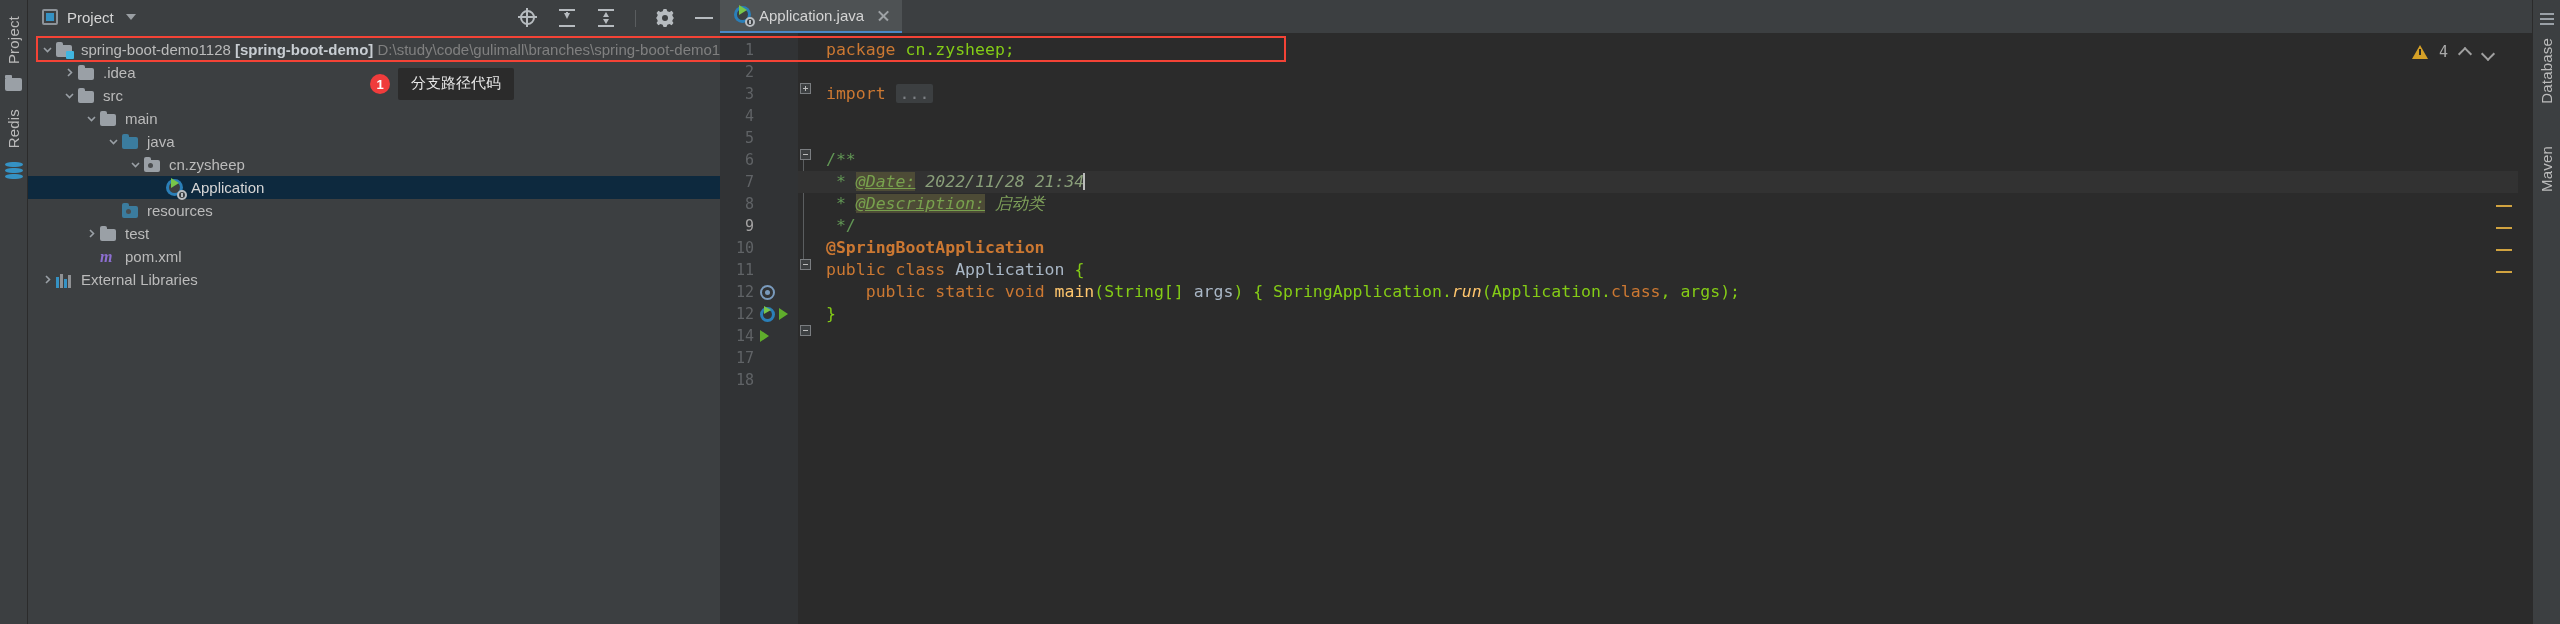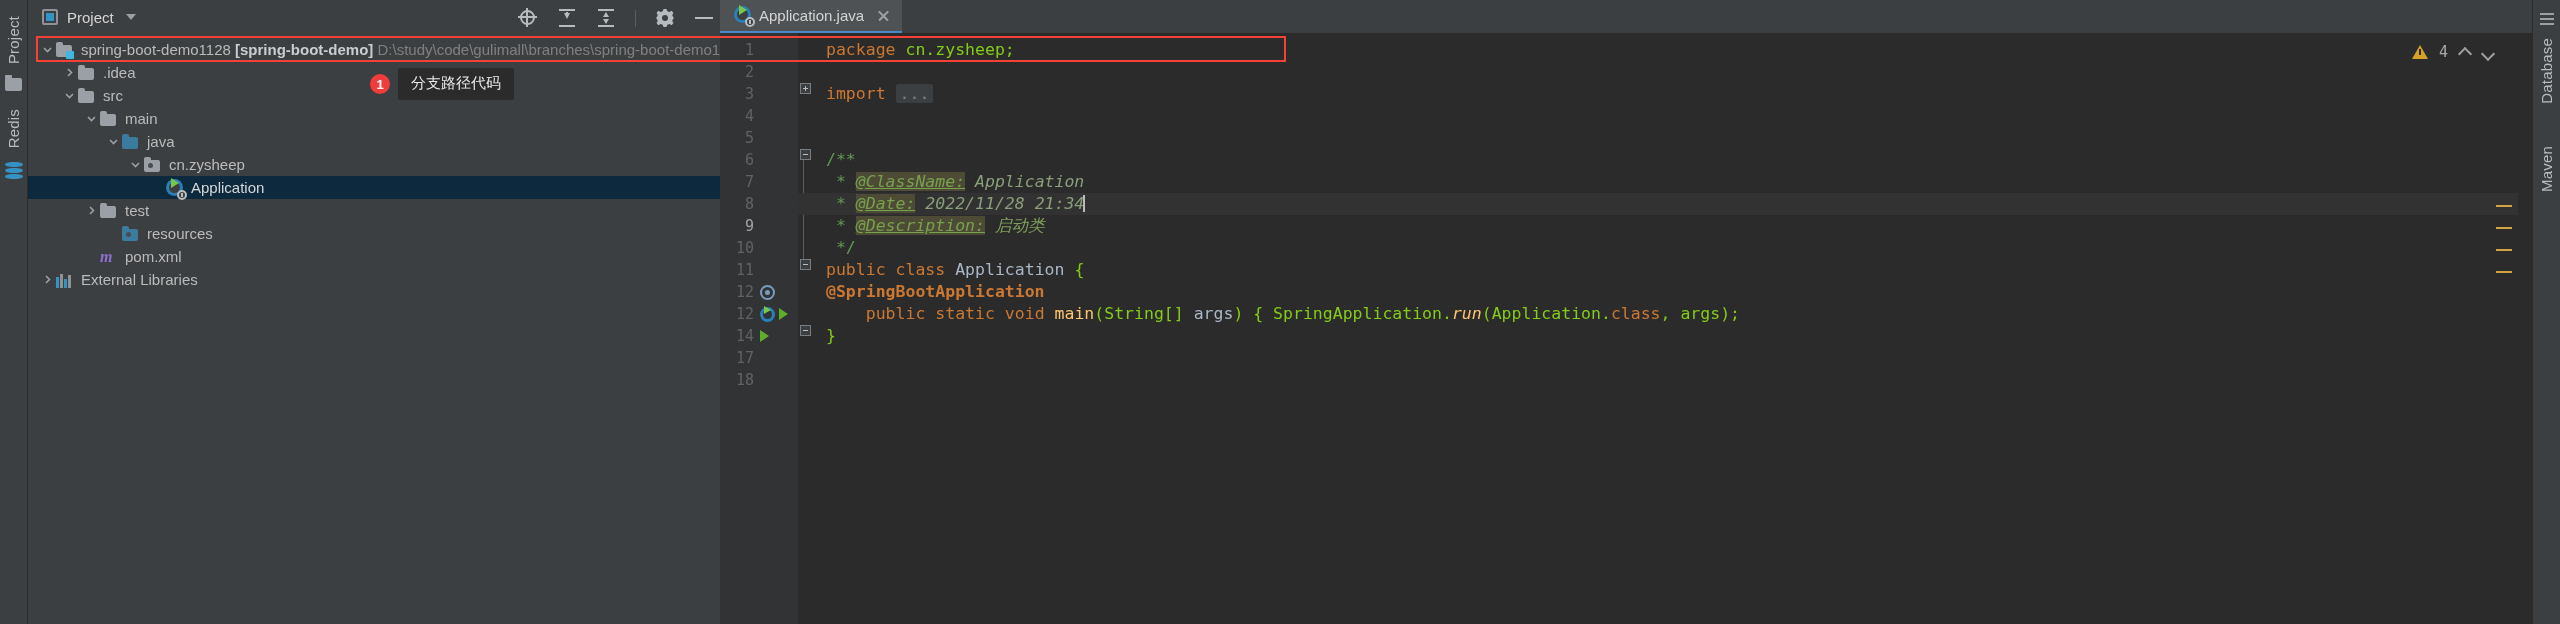--- a/index.html
+++ b/index.html
@@ -548,37 +548,37 @@
 
       <div class="tree-row selected" style="padding-left:138px;">
         <div class="node-icon">
           <div class="spring-icon">
               <div class="spring-badge"></div>
             </div>
         </div>
         <div class="node-label" style="color:#d6d6d6;">Application</div>
       </div>
 
+      <div class="tree-row" style="padding-left:94px;">
+        <div class="node-icon">
+            <div class="fold blue pkg"></div>
+          </div>
+        <div class="node-label">resources</div>
+      </div>
+
       <div class="tree-row" style="padding-left:54px;">
         <div class="twisty">
           <svg width="11" height="11" viewBox="0 0 11 11">
               <path d="M4 2 L7.5 5.5 L4 9" fill="none" stroke="#9aa0a6" stroke-width="1.6"></path>
             </svg>
         </div>
         <div class="node-icon">
             <div class="fold"></div>
           </div>
         <div class="node-label">test</div>
-      </div>
-
-      <div class="tree-row" style="padding-left:94px;">
-        <div class="node-icon">
-            <div class="fold blue pkg"></div>
-          </div>
-        <div class="node-label">resources</div>
       </div>
 
       <div class="tree-row" style="padding-left:72px;">
         <div class="node-icon">
             <span class="m-icon">m</span>
           </div>
         <div class="node-label">pom.xml</div>
       </div>
 
       <div class="tree-row" style="padding-left:10px;">
@@ -693,26 +693,25 @@
           <div class="fold-cap" style="top:226px; left:2px;"></div>
           <div class="fold-cap" style="top:292px; left:2px;"></div>
         </div>
 
         <div class="code-line"><span class="kw">package</span><span class="ident"> cn.zysheep;</span></div>
         <div class="code-line"></div>
         <div class="code-line"><span class="kw">import</span> <span class="dots">...</span></div>
         <div class="code-line"></div>
         <div class="code-line"></div>
         <div class="code-line"><span class="cmt">/**</span></div>
-        <div class="code-line"><span class="cmt"> * </span><span class="tagd">@ClassName:</span><span class="cmti"> Application</span></div>
         <div class="code-line current"><span class="cmt"> * </span><span class="tagd">@Date:</span><span class="cmti"> 2022/11/28 21:34</span><span class="caret-line"></span></div>
         <div class="code-line"><span class="cmt"> * </span><span class="tagd">@Description:</span><span class="cmtc"> 启动类</span></div>
         <div class="code-line"><span class="cmt"> */</span></div>
+        <div class="code-line"><span class="kw-b">@SpringBootApplication</span></div>
         <div class="code-line"><span class="kw">public</span> <span class="kw">class</span> <span class="cls">Application</span> <span class="ident">{</span></div>
-        <div class="code-line"><span class="kw-b">@SpringBootApplication</span></div>
         <div class="code-line">    <span class="kw">public</span> <span class="kw">static</span> <span class="kw">void</span> <span class="fn">main</span><span class="ident">(String[] </span><span class="param">args</span><span class="ident">) { SpringApplication.</span><span class="fn" style="font-style:italic;">run</span><span class="ident">(Application.</span><span class="kw">class</span><span class="ident">, args);</span></div>
         <div class="code-line"><span class="ident">}</span></div>
         <div class="code-line"></div>
       </div>
 
       <div class="inspect-widget">
         <span class="warn-ic"></span>
         <span class="warn-count">4</span>
         <span class="chev up"></span>
         <span class="chev down"></span>

